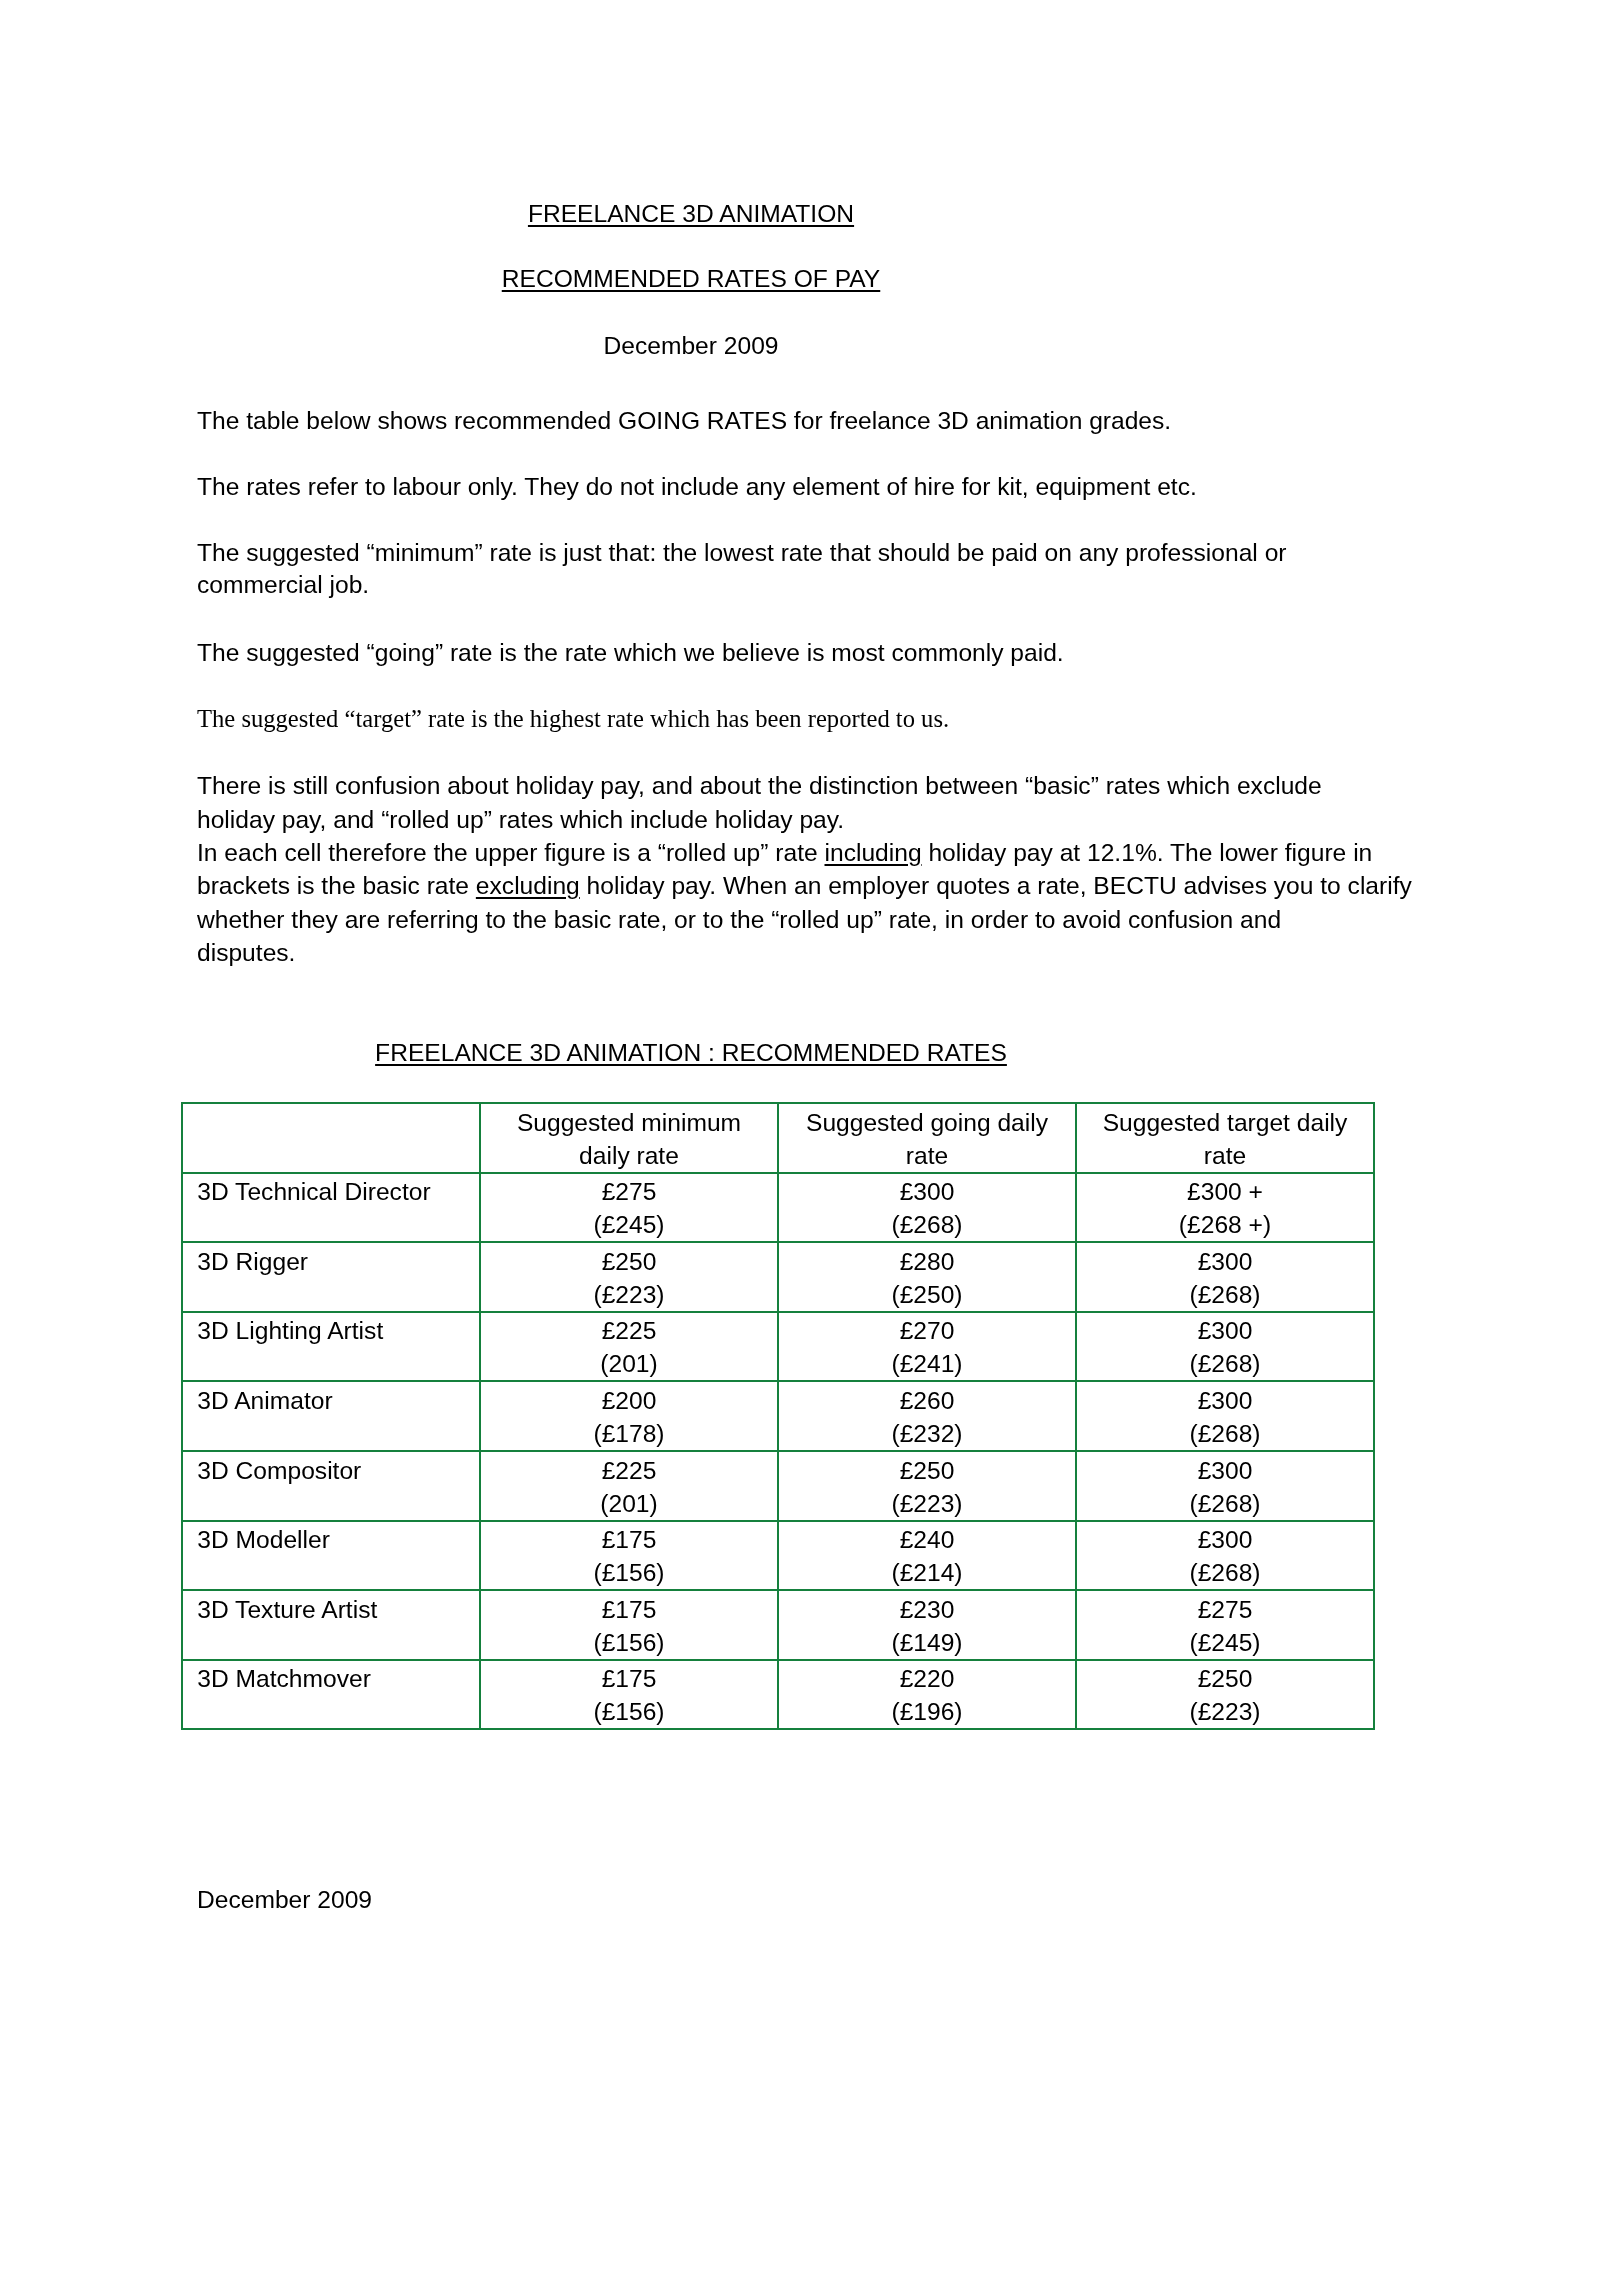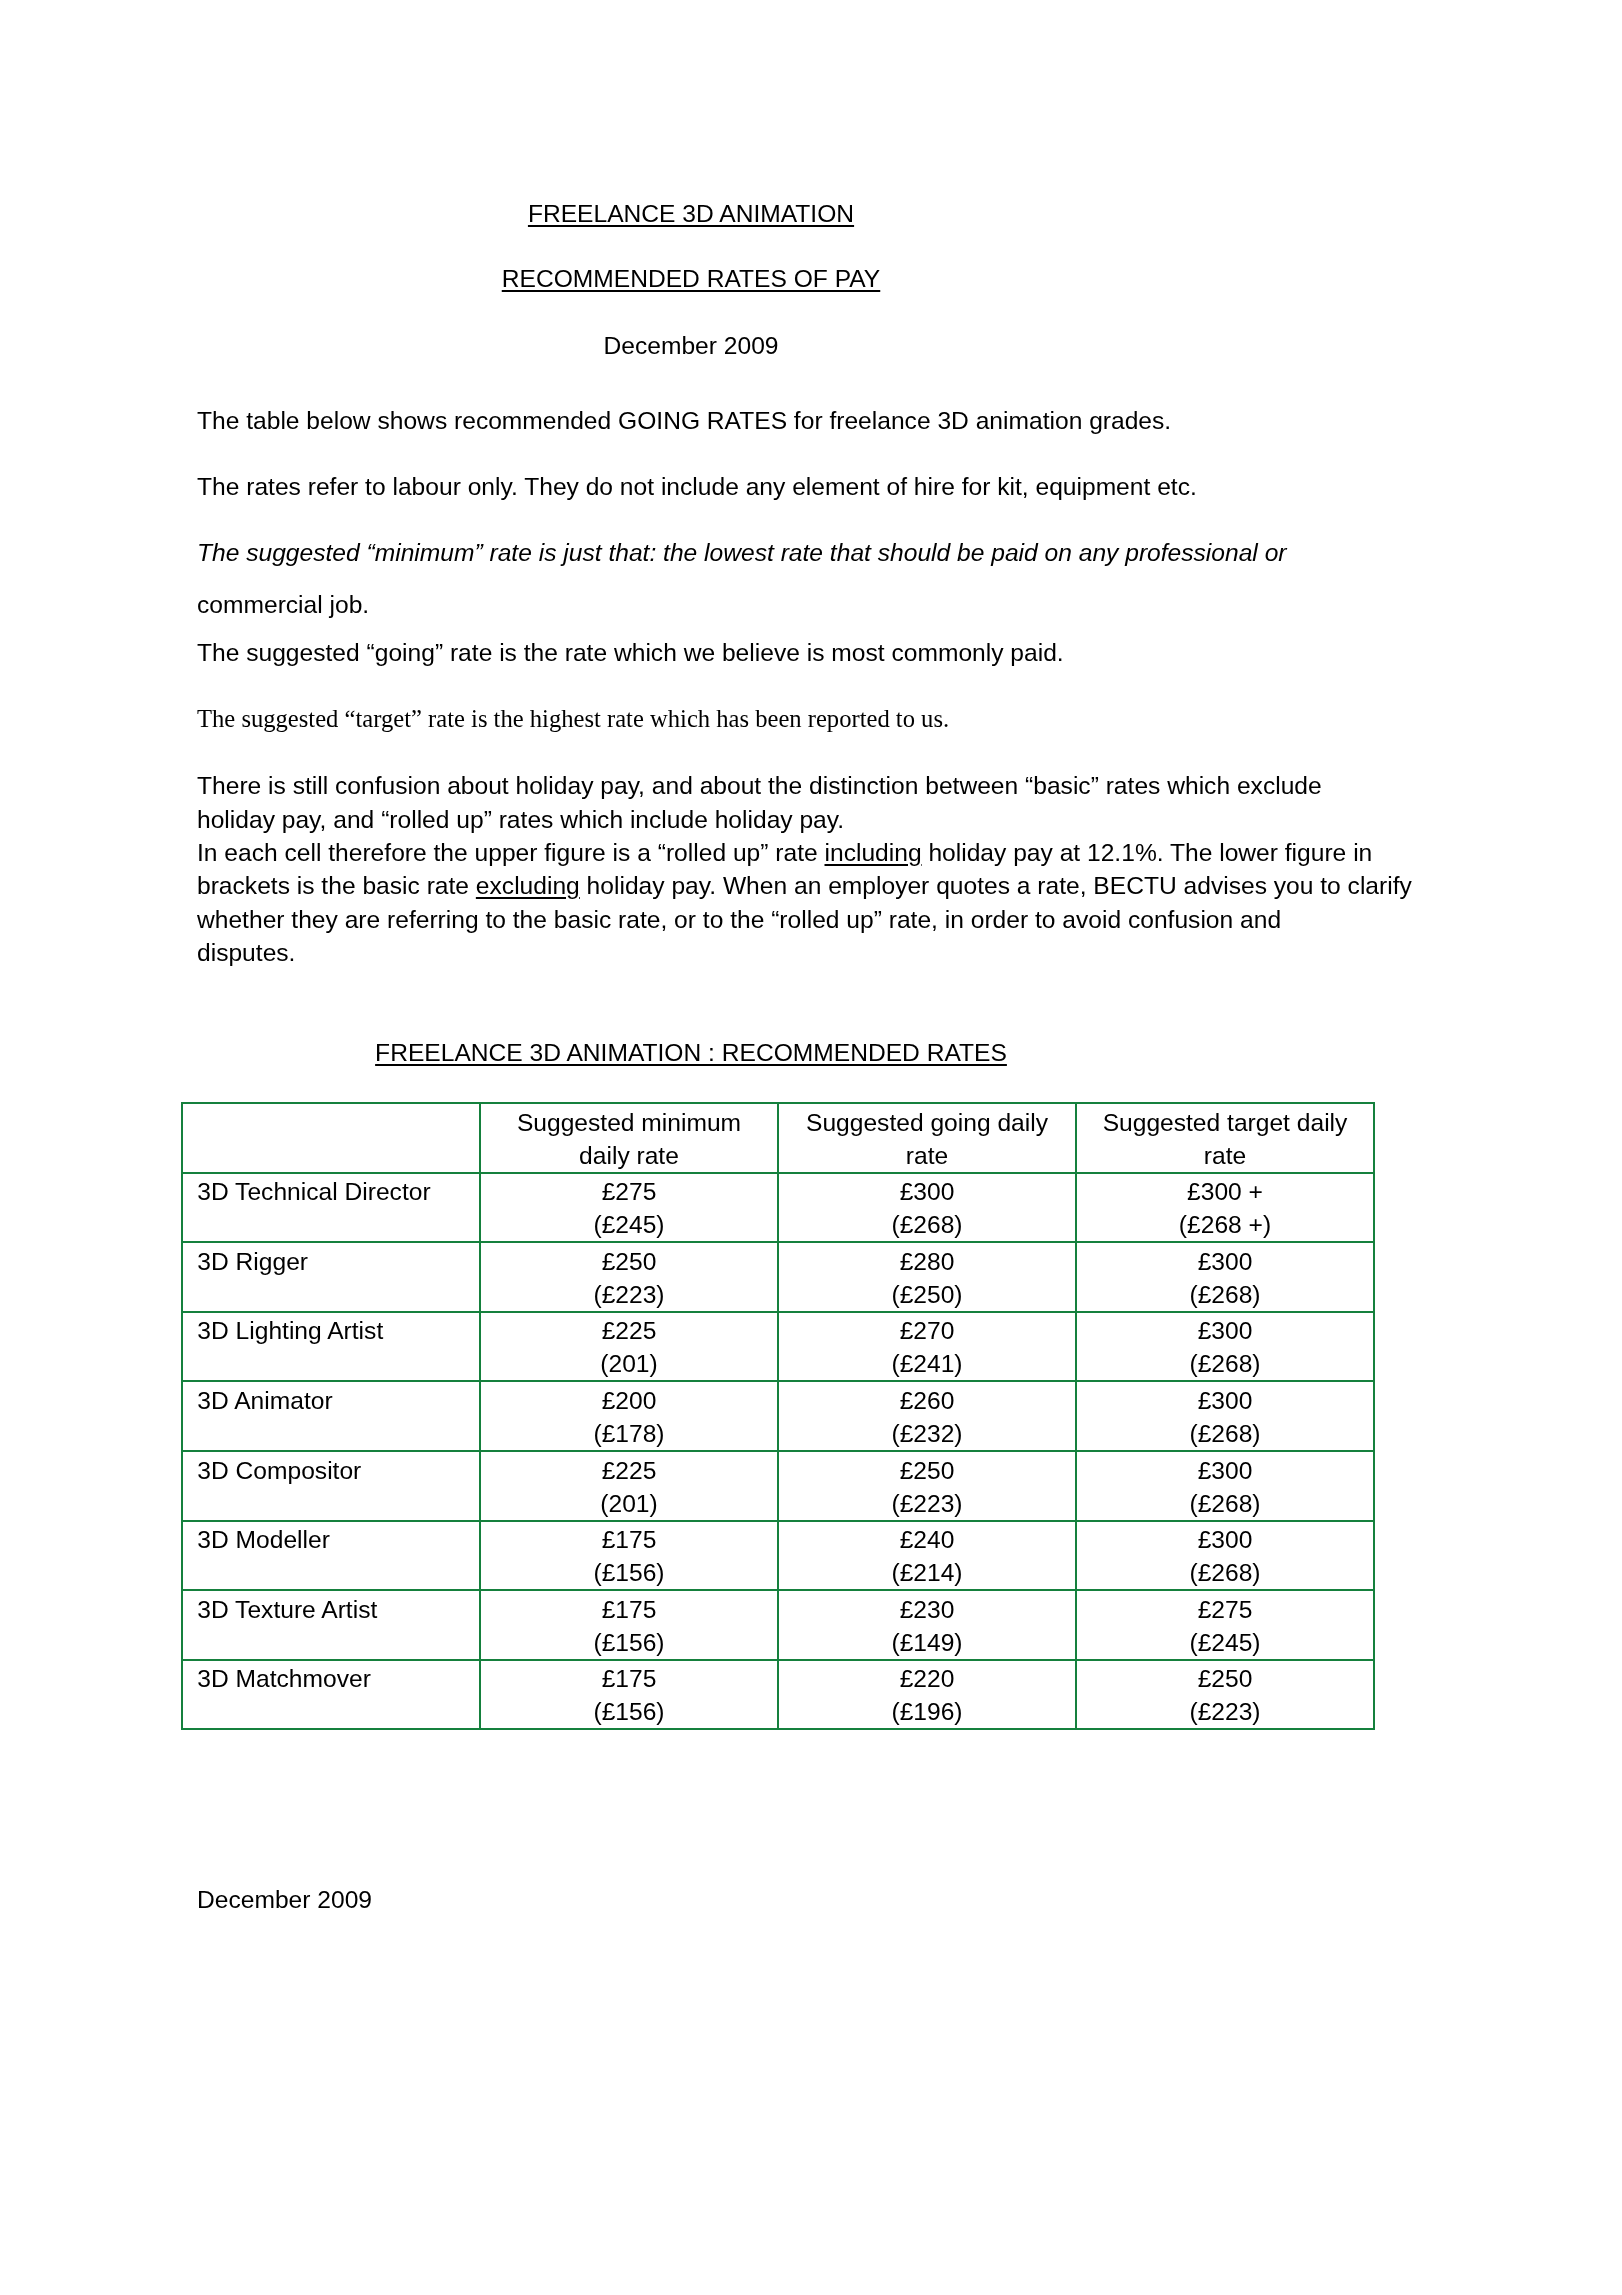--- a/index.html
+++ b/index.html
@@ -26,22 +26,22 @@
 <div class="line center" style="top:197px;">
   <span class="u">FREELANCE 3D ANIMATION</span>
 </div>
 <div class="line center" style="top:262px;">
   <span class="u">RECOMMENDED RATES OF PAY</span>
 </div>
 <div class="line center" style="top:329px;">December 2009</div>
 
 <div class="line left" style="top:404px;">The table below shows recommended GOING RATES for freelance 3D animation grades.</div>
 <div class="line left" style="top:470px;">The rates refer to labour only. They do not include any element of hire for kit, equipment etc.</div>
-<div class="line left" style="top:536px;font-style:italic;">The suggested “minimum” rate is just that: the lowest rate that should be paid on any professional or</div>
-<div class="line left" style="top:588px;">commercial job.</div>
+<div class="line left" style="top:536px;">The suggested “minimum” rate is just that: the lowest rate that should be paid on any professional or</div>
+<div class="line left" style="top:568px;">commercial job.</div>
 <div class="line left" style="top:636px;">The suggested “going” rate is the rate which we believe is most commonly paid.</div>
 <div class="line left" style="top:702px;font-family:Liberation Serif, serif;">The suggested “target” rate is the highest rate which has been reported to us.</div>
 
 <div class="line left" style="top:769px;">There is still confusion about holiday pay, and about the distinction between “basic” rates which exclude</div>
 <div class="line left" style="top:803px;">holiday pay, and “rolled up” rates which include holiday pay.</div>
 <div class="line left" style="top:836px;">
   <span>In each cell therefore the upper figure is a “rolled up” rate </span><span class="u">including</span><span> holiday pay at 12.1%. The lower figure in</span>
 </div>
 <div class="line left" style="top:869px;">
   <span>brackets is the basic rate </span><span class="u">excluding</span><span> holiday pay. When an employer quotes a rate, BECTU advises you to clarify</span>

